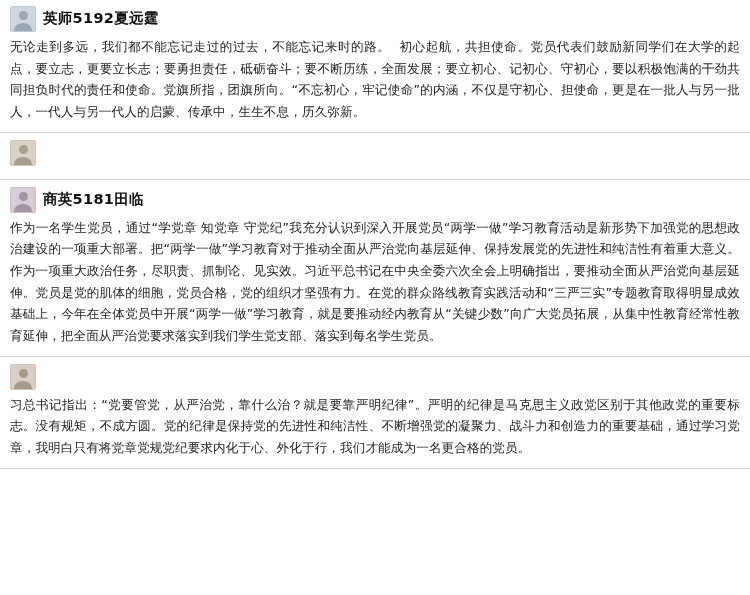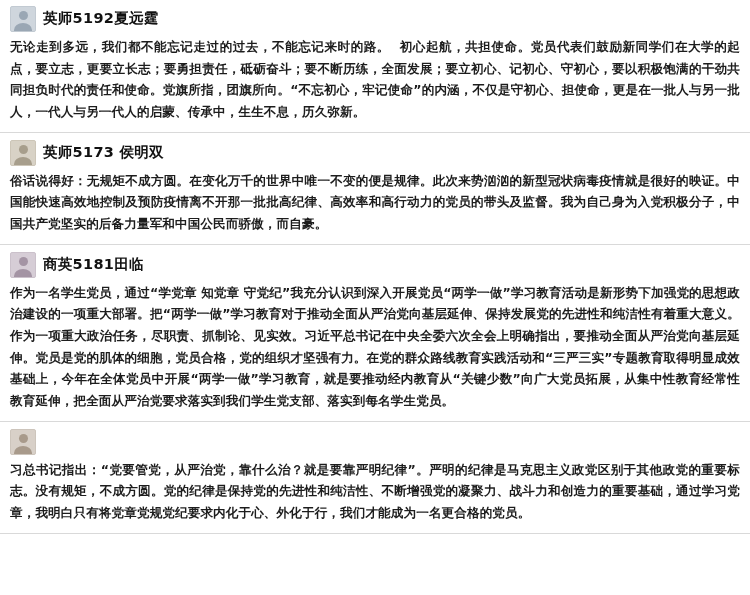--- a/index.html
+++ b/index.html
@@ -83,42 +83,39 @@
   }
   .body-text {
     font-size: 12.6px;
     line-height: 1.72;
     color: #1d1d1d;
     text-align: justify;
     text-justify: inter-ideograph;
     letter-spacing: 0.1px;
     white-space: pre-wrap;
     word-break: break-all;
-    font-weight: bold;
   }
 </style>
 </head>
 <body>
 
 <div class="feed">
 
   <div class="post">
     <div class="post-head">
       <div class="avatar a1"></div>
       <div class="author">英师5192夏远霆</div>
     </div>
     <div class="body-text">无论走到多远，我们都不能忘记走过的过去，不能忘记来时的路。  初心起航，共担使命。党员代表们鼓励新同学们在大学的起点，要立志，更要立长志；要勇担责任，砥砺奋斗；要不断历练，全面发展；要立初心、记初心、守初心，要以积极饱满的干劲共同担负时代的责任和使命。党旗所指，团旗所向。“不忘初心，牢记使命”的内涵，不仅是守初心、担使命，更是在一批人与另一批人，一代人与另一代人的启蒙、传承中，生生不息，历久弥新。</div>
   </div>
 
   <div class="post">
     <div class="post-head">
       <div class="avatar a2"></div>
-      <div class="author">英师5173 侯明双</div>
     </div>
-    <div class="body-text">俗话说得好：无规矩不成方圆。在变化万千的世界中唯一不变的便是规律。此次来势汹汹的新型冠状病毒疫情就是很好的映证。中国能快速高效地控制及预防疫情离不开那一批批高纪律、高效率和高行动力的党员的带头及监督。我为自己身为入党积极分子，中国共产党坚实的后备力量军和中国公民而骄傲，而自豪。</div>
   </div>
 
   <div class="post">
     <div class="post-head">
       <div class="avatar a3"></div>
       <div class="author">商英5181田临</div>
     </div>
     <div class="body-text">作为一名学生党员，通过“学党章 知党章 守党纪”我充分认识到深入开展党员“两学一做”学习教育活动是新形势下加强党的思想政治建设的一项重大部署。把“两学一做”学习教育对于推动全面从严治党向基层延伸、保持发展党的先进性和纯洁性有着重大意义。作为一项重大政治任务，尽职责、抓制论、见实效。习近平总书记在中央全委六次全会上明确指出，要推动全面从严治党向基层延伸。党员是党的肌体的细胞，党员合格，党的组织才坚强有力。在党的群众路线教育实践活动和“三严三实”专题教育取得明显成效基础上，今年在全体党员中开展“两学一做”学习教育，就是要推动经内教育从“关键少数”向广大党员拓展，从集中性教育经常性教育延伸，把全面从严治党要求落实到我们学生党支部、落实到每名学生党员。</div>
   </div>
 

